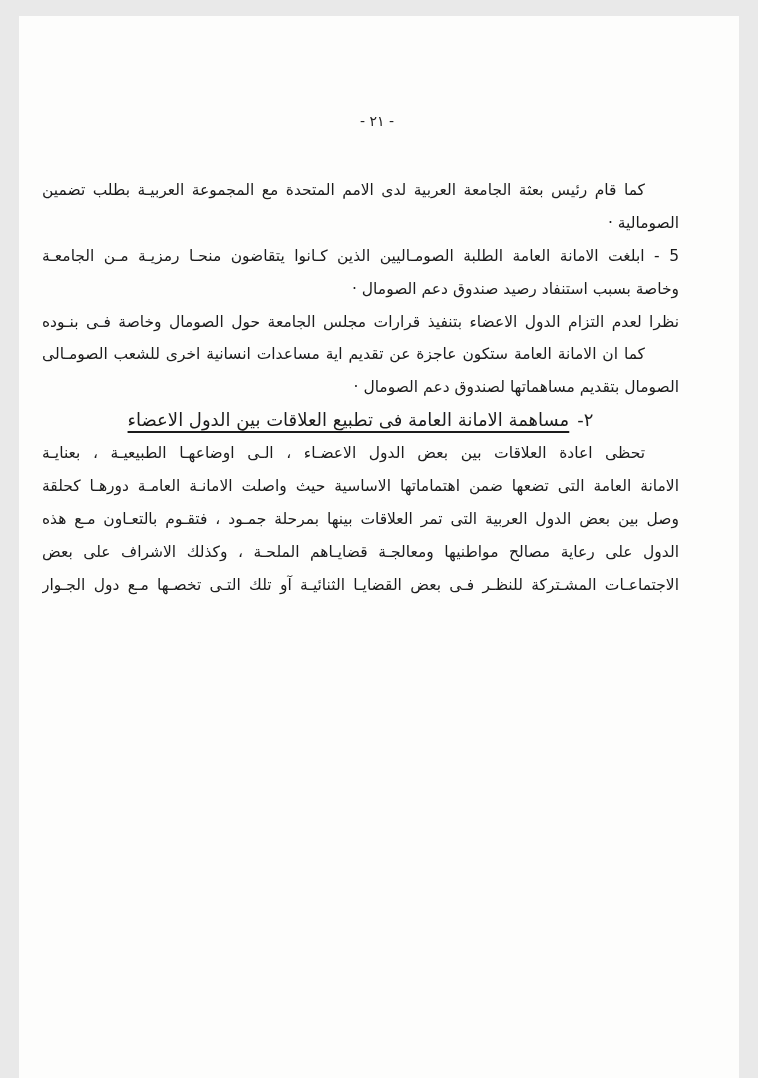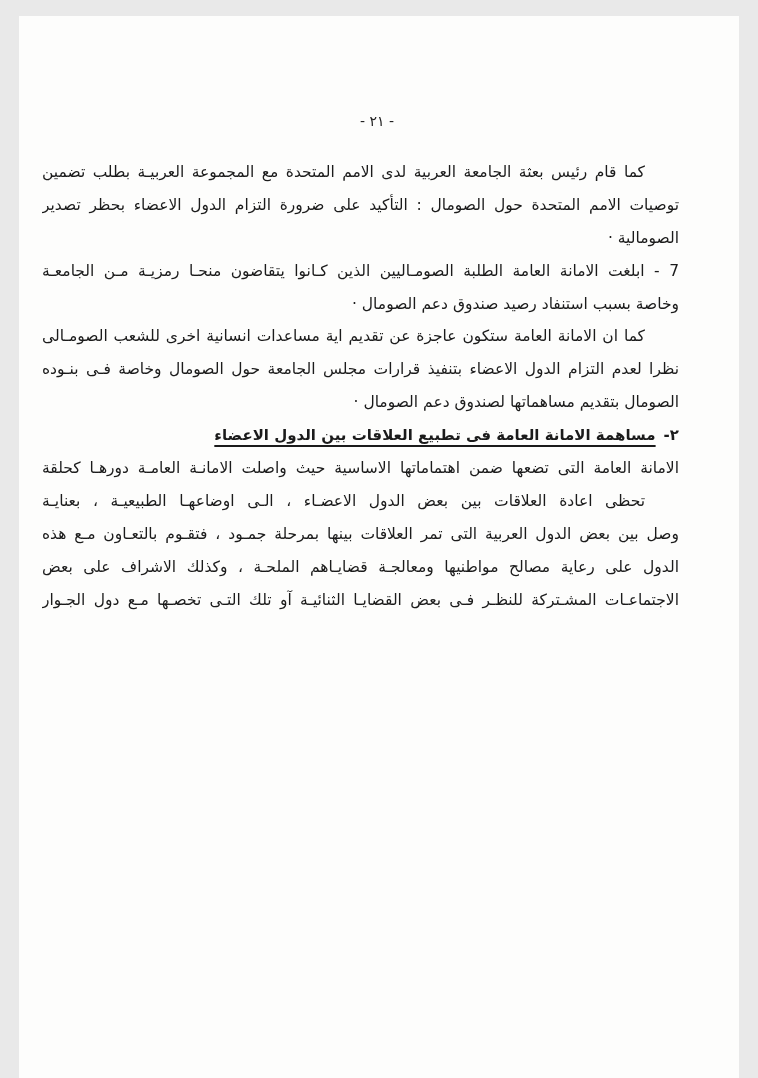--- a/index.html
+++ b/index.html
@@ -22,21 +22,21 @@
     top: 97px;
     left: 0;
     width: 716px;
     text-align: center;
     font-size: 14px;
     letter-spacing: 3px;
     color: #222;
   }
   .body {
     position: absolute;
-    top: 140px;
+    top: 158px;
     right: 60px;
     width: 637px;
     direction: rtl;
     font-size: 15.5px;
     line-height: 32.9px;
     text-rendering: optimizeLegibility;
   }
   .ln {
     height: 32.9px;
     overflow: hidden;
@@ -50,23 +50,23 @@
   
   .end {
   }
   
   .ind {
     text-indent: 34px;
   }
   .heading {
     height: 32.9px;
     overflow: hidden;
-    text-align: right;
-    font-weight: bold;
-    font-size: 15px;
+    text-align: center;
+    font-weight: normal;
+    font-size: 18px;
   }
   .heading .hnum {
     display: inline-block;
     margin-left: 8px;
   }
   .heading .htitle {
     text-decoration: underline;
     text-underline-offset: 5px;
     text-decoration-thickness: 1.5px;
   }
@@ -74,34 +74,33 @@
 </head>
 <body>
 
 <div class="sheet">
 
   <div class="pagenum">- ٢١ -</div>
 
   <div class="body" dir="rtl">
 
     <div class="ln j ind">كما قام رئيس بعثة الجامعة العربية لدى الامم المتحدة مع المجموعة العربيـة بطلب تضمين</div>
-    <div class="ln j">توصيات الامم المتحدة حول الصومال : التأكيد على ضرورة التزام الدول الاعضاء بحظر تصدير</div>
     <div class="ln end">الصومالية ·</div>
 
-    <div class="ln j">7 - ابلغت الامانة العامة الطلبة الصومـاليين الذين كـانوا يتقاضون منحـا رمزيـة مـن الجامعـة</div>
+    <div class="ln j">5 - ابلغت الامانة العامة الطلبة الصومـاليين الذين كـانوا يتقاضون منحـا رمزيـة مـن الجامعـة</div>
     <div class="ln end">وخاصة بسبب استنفاد رصيد صندوق دعم الصومال ·</div>
 
+    <div class="ln j">نظرا لعدم التزام الدول الاعضاء بتنفيذ قرارات مجلس الجامعة حول الصومال وخاصة فـى بنـوده</div>
     <div class="ln j ind">كما ان الامانة العامة ستكون عاجزة عن تقديم اية مساعدات انسانية اخرى للشعب الصومـالى</div>
-    <div class="ln j">نظرا لعدم التزام الدول الاعضاء بتنفيذ قرارات مجلس الجامعة حول الصومال وخاصة فـى بنـوده</div>
     <div class="ln end">الصومال بتقديم مساهماتها لصندوق دعم الصومال ·</div>
 
     <div class="heading">
       <span class="hnum">٢-</span><span class="htitle">مساهمة الامانة العامة فى تطبيع العلاقات بين الدول الاعضاء</span>
     </div>
 
+    <div class="ln j ind">تحظى اعادة العلاقات بين بعض الدول الاعضـاء ، الـى اوضاعهـا الطبيعيـة ، بعنايـة</div>
     <div class="ln j">الامانة العامة التى تضعها ضمن اهتماماتها الاساسية حيث واصلت الامانـة العامـة دورهـا كحلقة</div>
-    <div class="ln j ind">تحظى اعادة العلاقات بين بعض الدول الاعضـاء ، الـى اوضاعهـا الطبيعيـة ، بعنايـة</div>
     <div class="ln j">وصل بين بعض الدول العربية التى تمر العلاقات بينها بمرحلة جمـود ، فتقـوم بالتعـاون مـع هذه</div>
     <div class="ln j">الدول على رعاية مصالح مواطنيها ومعالجـة قضايـاهم الملحـة ، وكذلك الاشراف على بعض</div>
     <div class="ln j">الاجتماعـات المشـتركة للنظـر فـى بعض القضايـا الثنائيـة آو تلك التـى تخصـها مـع دول الجـوار</div>
 
   </div>
 </div>
 
 </body></html>

